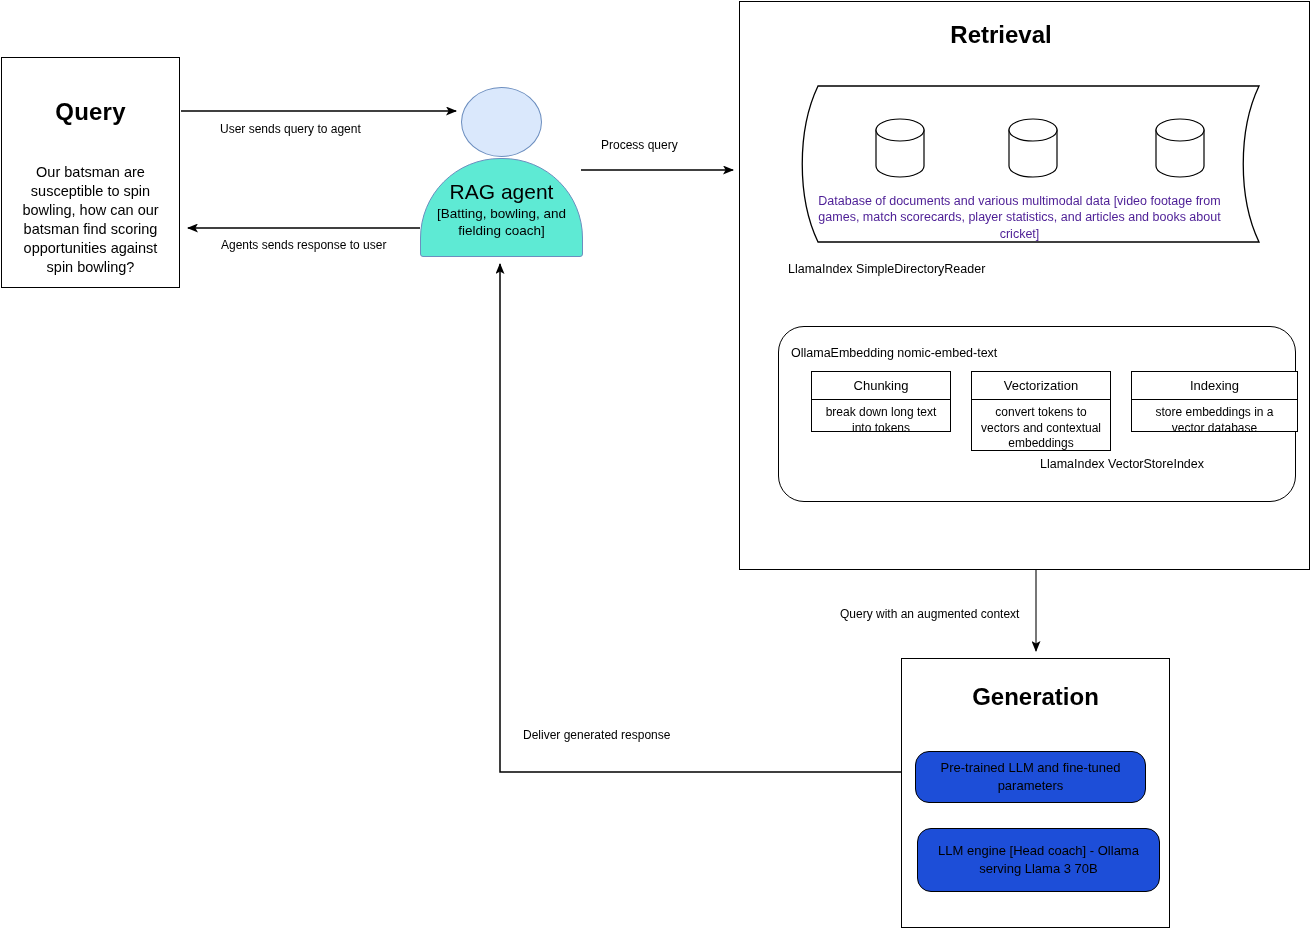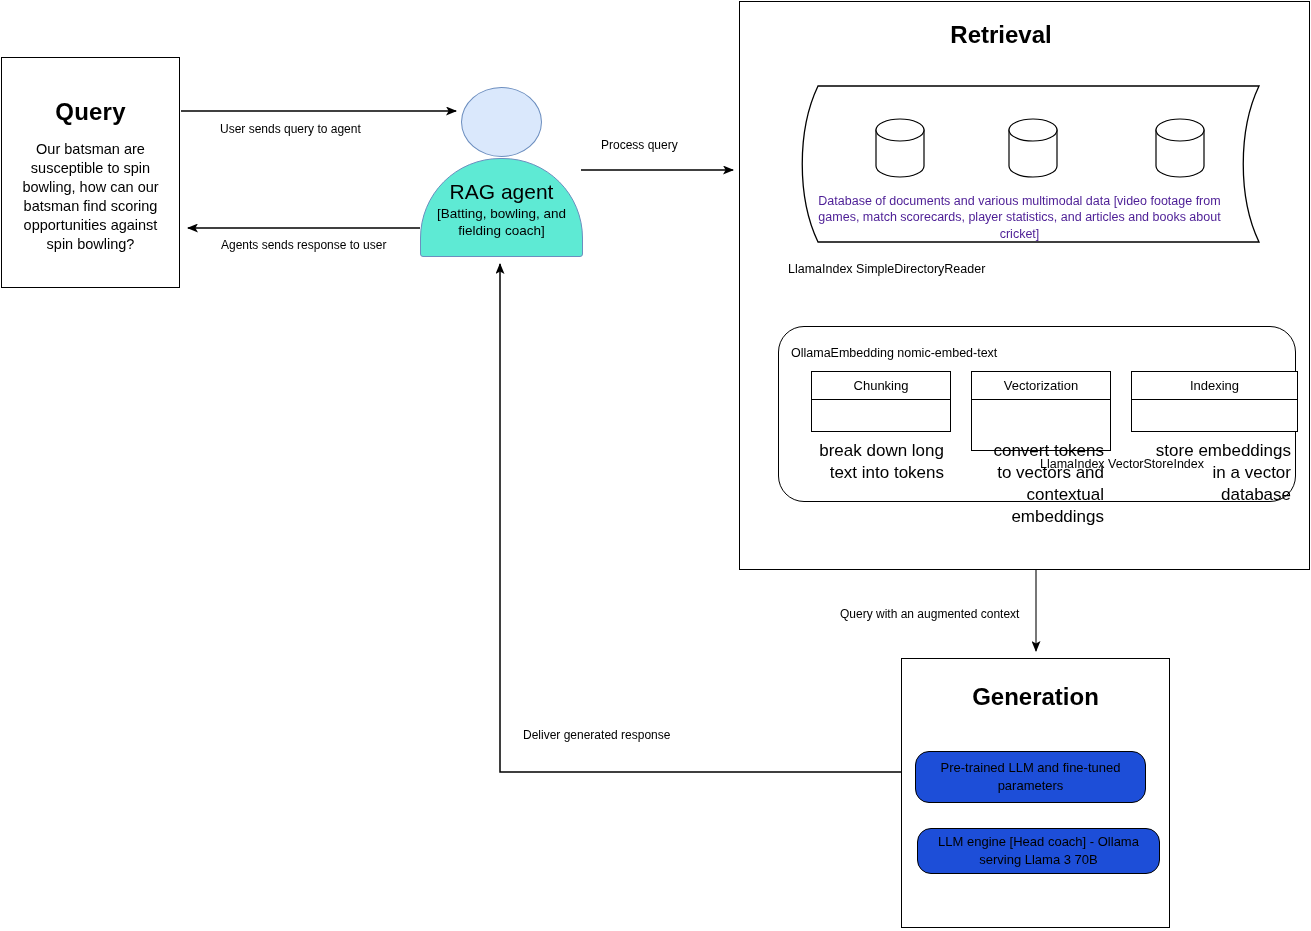--- a/index.html
+++ b/index.html
@@ -1,21 +1,21 @@
 <!DOCTYPE html>
 <html><head>
 <meta charset="utf-8">
 <style>
   html,body{margin:0;padding:0;background:#ffffff;}
   body{width:1311px;height:931px;position:relative;overflow:hidden;
        font-family:"Liberation Sans","DejaVu Sans",sans-serif;color:#000;}
   #canvas{position:absolute;left:0;top:0;width:1311px;height:931px;}
   svg.layer{position:absolute;left:0;top:0;width:1311px;height:931px;pointer-events:none;}
   .node{position:absolute;box-sizing:border-box;}
-  .rect{border:1.6px solid #000;background:#fff;}
+  .rect{border:1.6px solid #000;background:#fff;gap:23px;}
   .ctr{display:flex;flex-direction:column;align-items:center;justify-content:flex-start;}
   .title-big{font-size:24px;font-weight:bold;letter-spacing:.2px;text-align:center;line-height:1.15;}
   .body-txt{font-size:14.5px;text-align:center;line-height:1.32;}
   .lbl{position:absolute;font-size:12.5px;color:#000;white-space:nowrap;line-height:1.25;}
   .lbl-c{position:absolute;font-size:12.5px;color:#4c1d95;text-align:center;line-height:1.3;}
   .edge-lbl{position:absolute;font-size:12px;color:#000000;white-space:nowrap;}
 
   
   #agent-head{position:absolute;left:461px;top:87px;width:79px;height:68px;
        border:1.5px solid #6c8ebf;background:#dae8fc;border-radius:50%;}
@@ -28,21 +28,21 @@
 
   
   .rounded{border:1.4px solid #000;background:#fff;border-radius:26px;}
   .rounded-sm{border:1.4px solid #000;background:#1d4ed8;border-radius:14px;
        display:flex;align-items:center;justify-content:center;text-align:center;
        font-size:13px;line-height:1.35;padding:4px 8px;box-sizing:border-box;}
 
   
   .stage{position:absolute;border:1.2px solid #000;background:#fff;box-sizing:border-box;}
   .stage .hd{font-size:13px;text-align:center;padding:6px 4px 6px;border-bottom:1.2px solid #000;}
-  .stage .bd{font-size:17px;text-align:right;padding:5px 6px 6px;line-height:1.3;margin-top:35px;}
+  .stage .bd{font-size:12px;text-align:center;padding:5px 6px 6px;line-height:1.3;}
 </style>
 </head>
 <body>
 
 <div id="canvas">
 
   <svg class="layer" viewBox="0 0 1311 931" xmlns="http://www.w3.org/2000/svg">
     <defs>
       <marker id="ah" markerWidth="11" markerHeight="9" refX="10" refY="4.5" orient="auto" markerUnits="userSpaceOnUse">
         <path d="M0,0 L11,4.5 L0,9 L2.6,4.5 Z" fill="#000"></path>
@@ -130,21 +130,21 @@
   </div>
 
   <div class="lbl" style="left:1040px;top:457px;">LlamaIndex VectorStoreIndex</div>
 
   <div class="node rect" id="generation-box" style="left:901px;top:658px;width:269px;height:270px;"></div>
 
   <div class="lbl" style="left:901px;top:682px;width:269px;text-align:center;font-size:24px;font-weight:bold;">Generation</div>
 
   <div class="node rounded-sm" style="left:915px;top:751px;width:231px;height:52px;">Pre-trained LLM and fine-tuned parameters</div>
 
-  <div class="node rounded-sm" style="left:917px;top:828px;width:243px;height:46px;">LLM engine [Head coach] - Ollama serving Llama 3 70B</div>
+  <div class="node rounded-sm" style="left:917px;top:828px;width:243px;height:64px;">LLM engine [Head coach] - Ollama serving Llama 3 70B</div>
 
   <div class="edge-lbl" style="left:220px;top:122px;">User sends query to agent</div>
   <div class="edge-lbl" style="left:221px;top:238px;">Agents sends response to user</div>
   <div class="edge-lbl" style="left:601px;top:138px;">Process query</div>
   <div class="edge-lbl" style="left:840px;top:607px;">Query with an augmented context</div>
   <div class="edge-lbl" style="left:523px;top:728px;">Deliver generated response</div>
 
 </div>
 
 </body></html>

